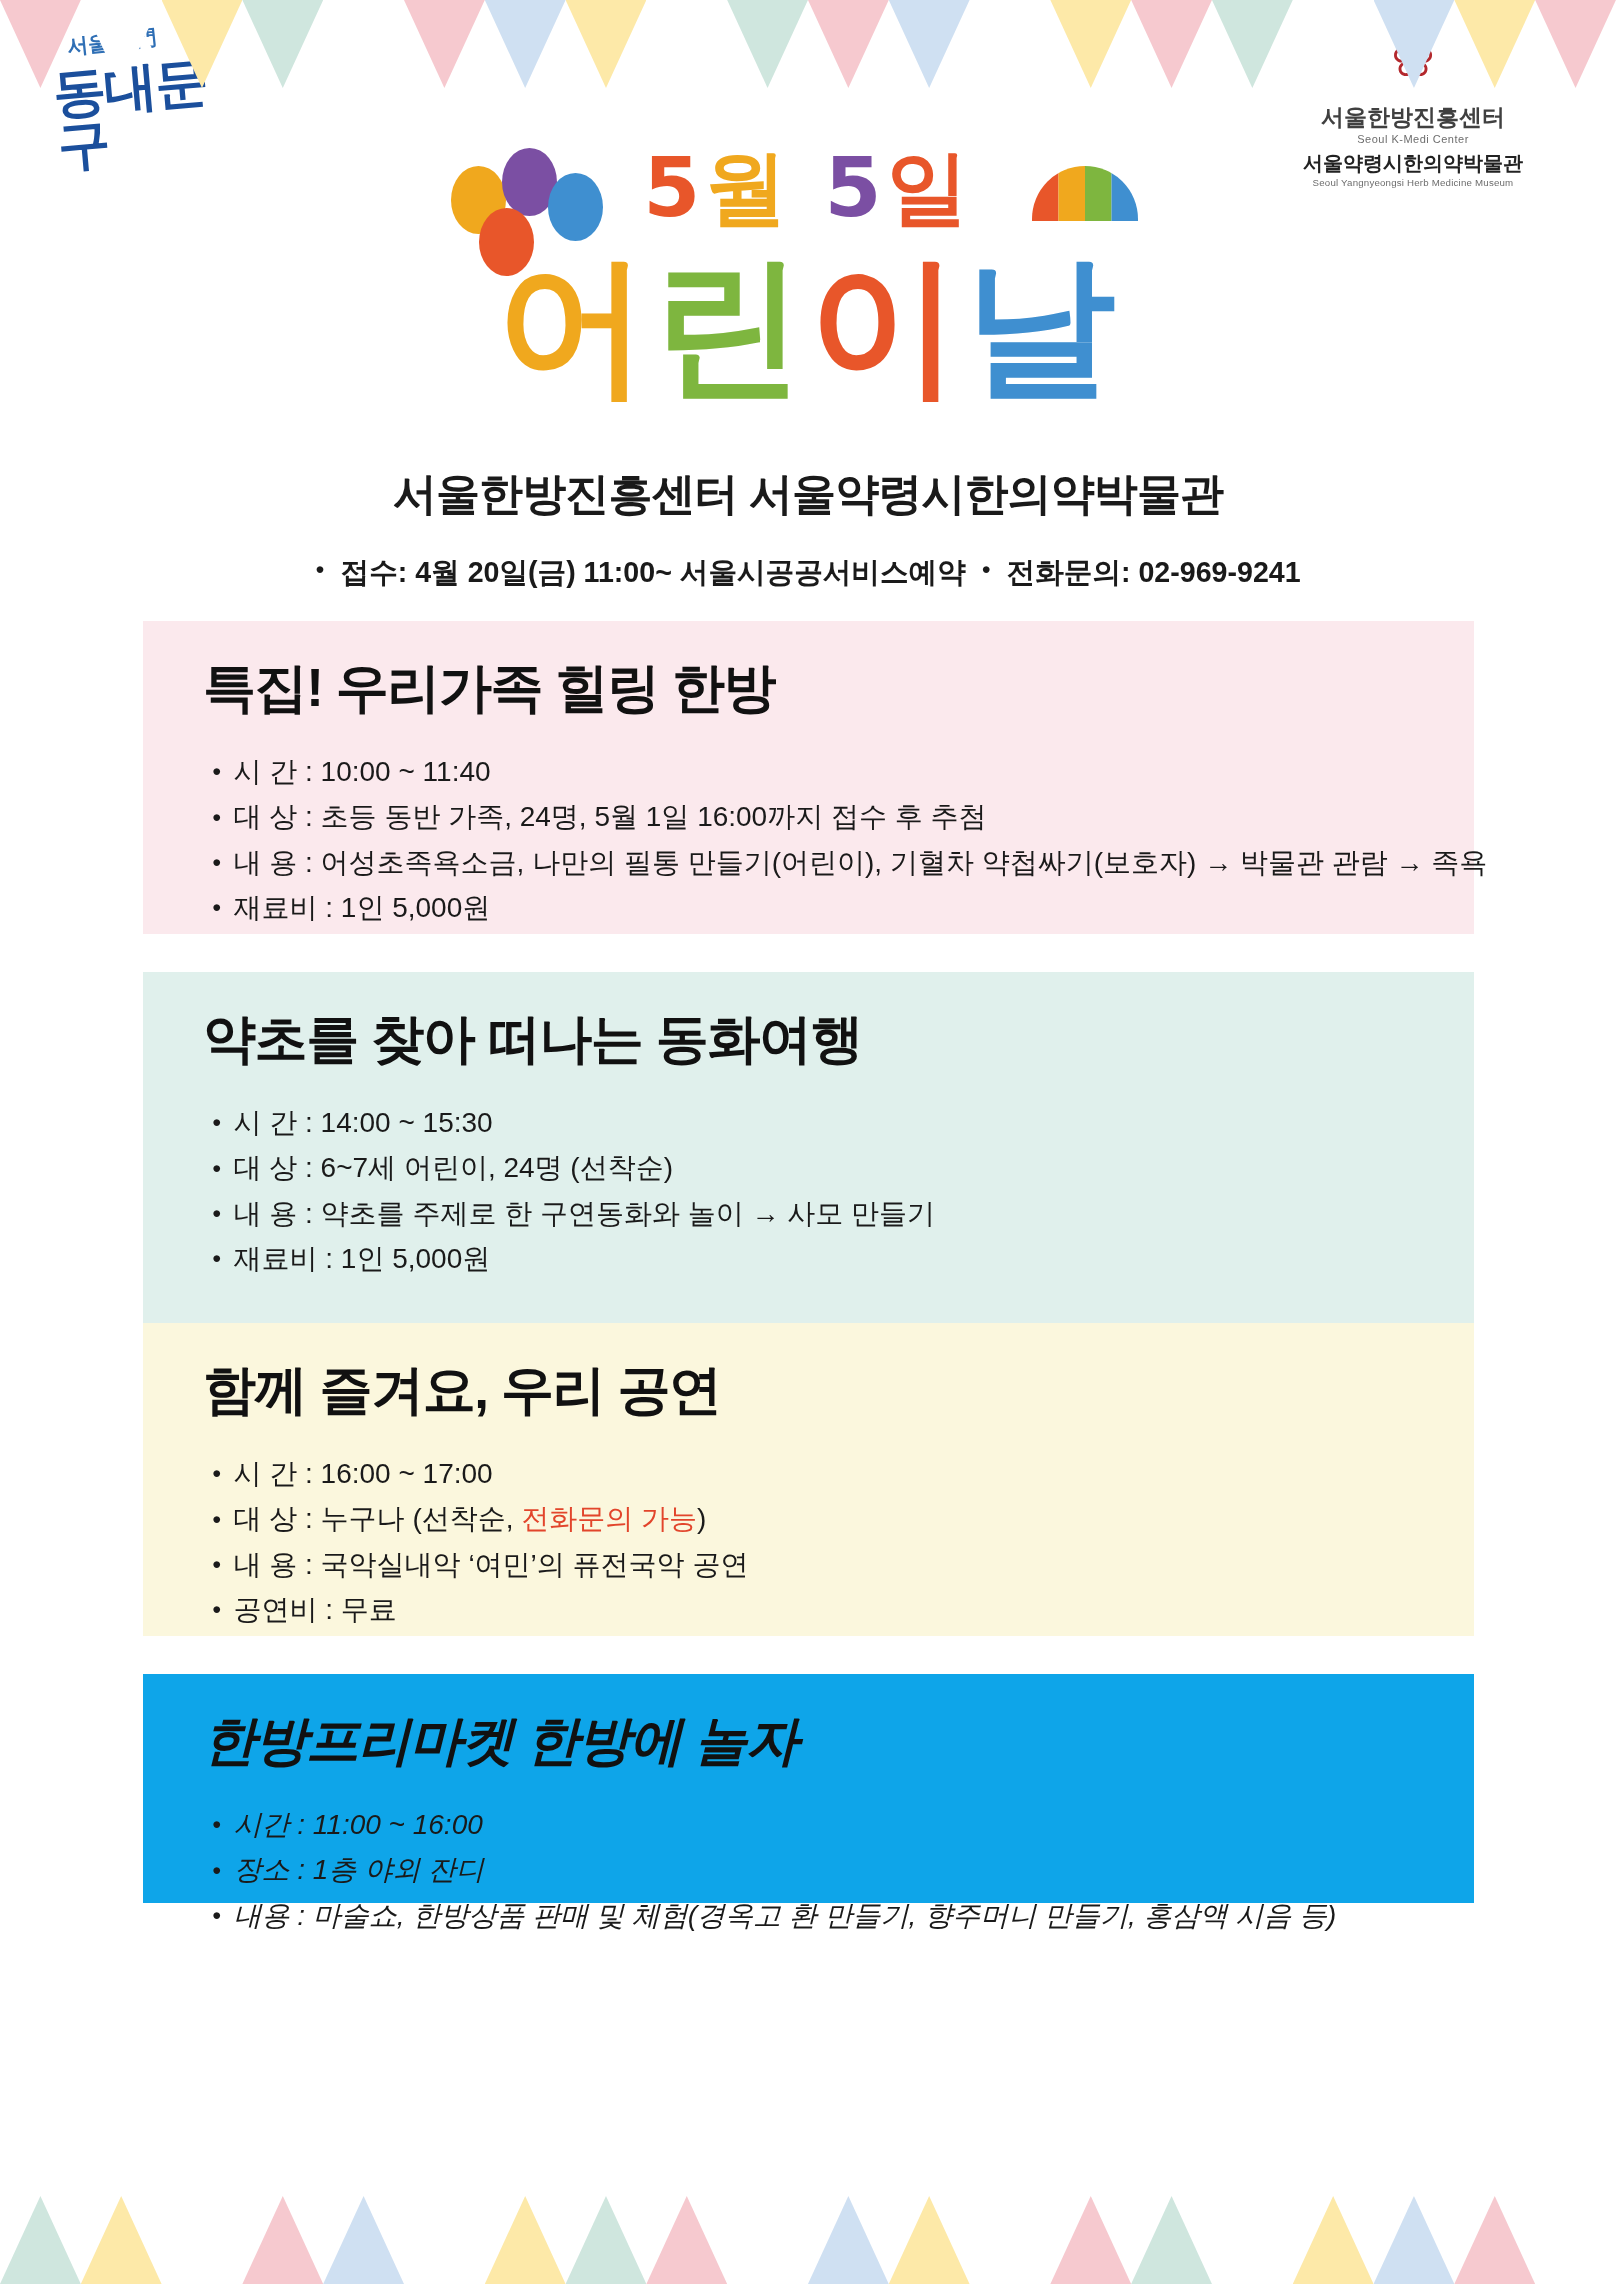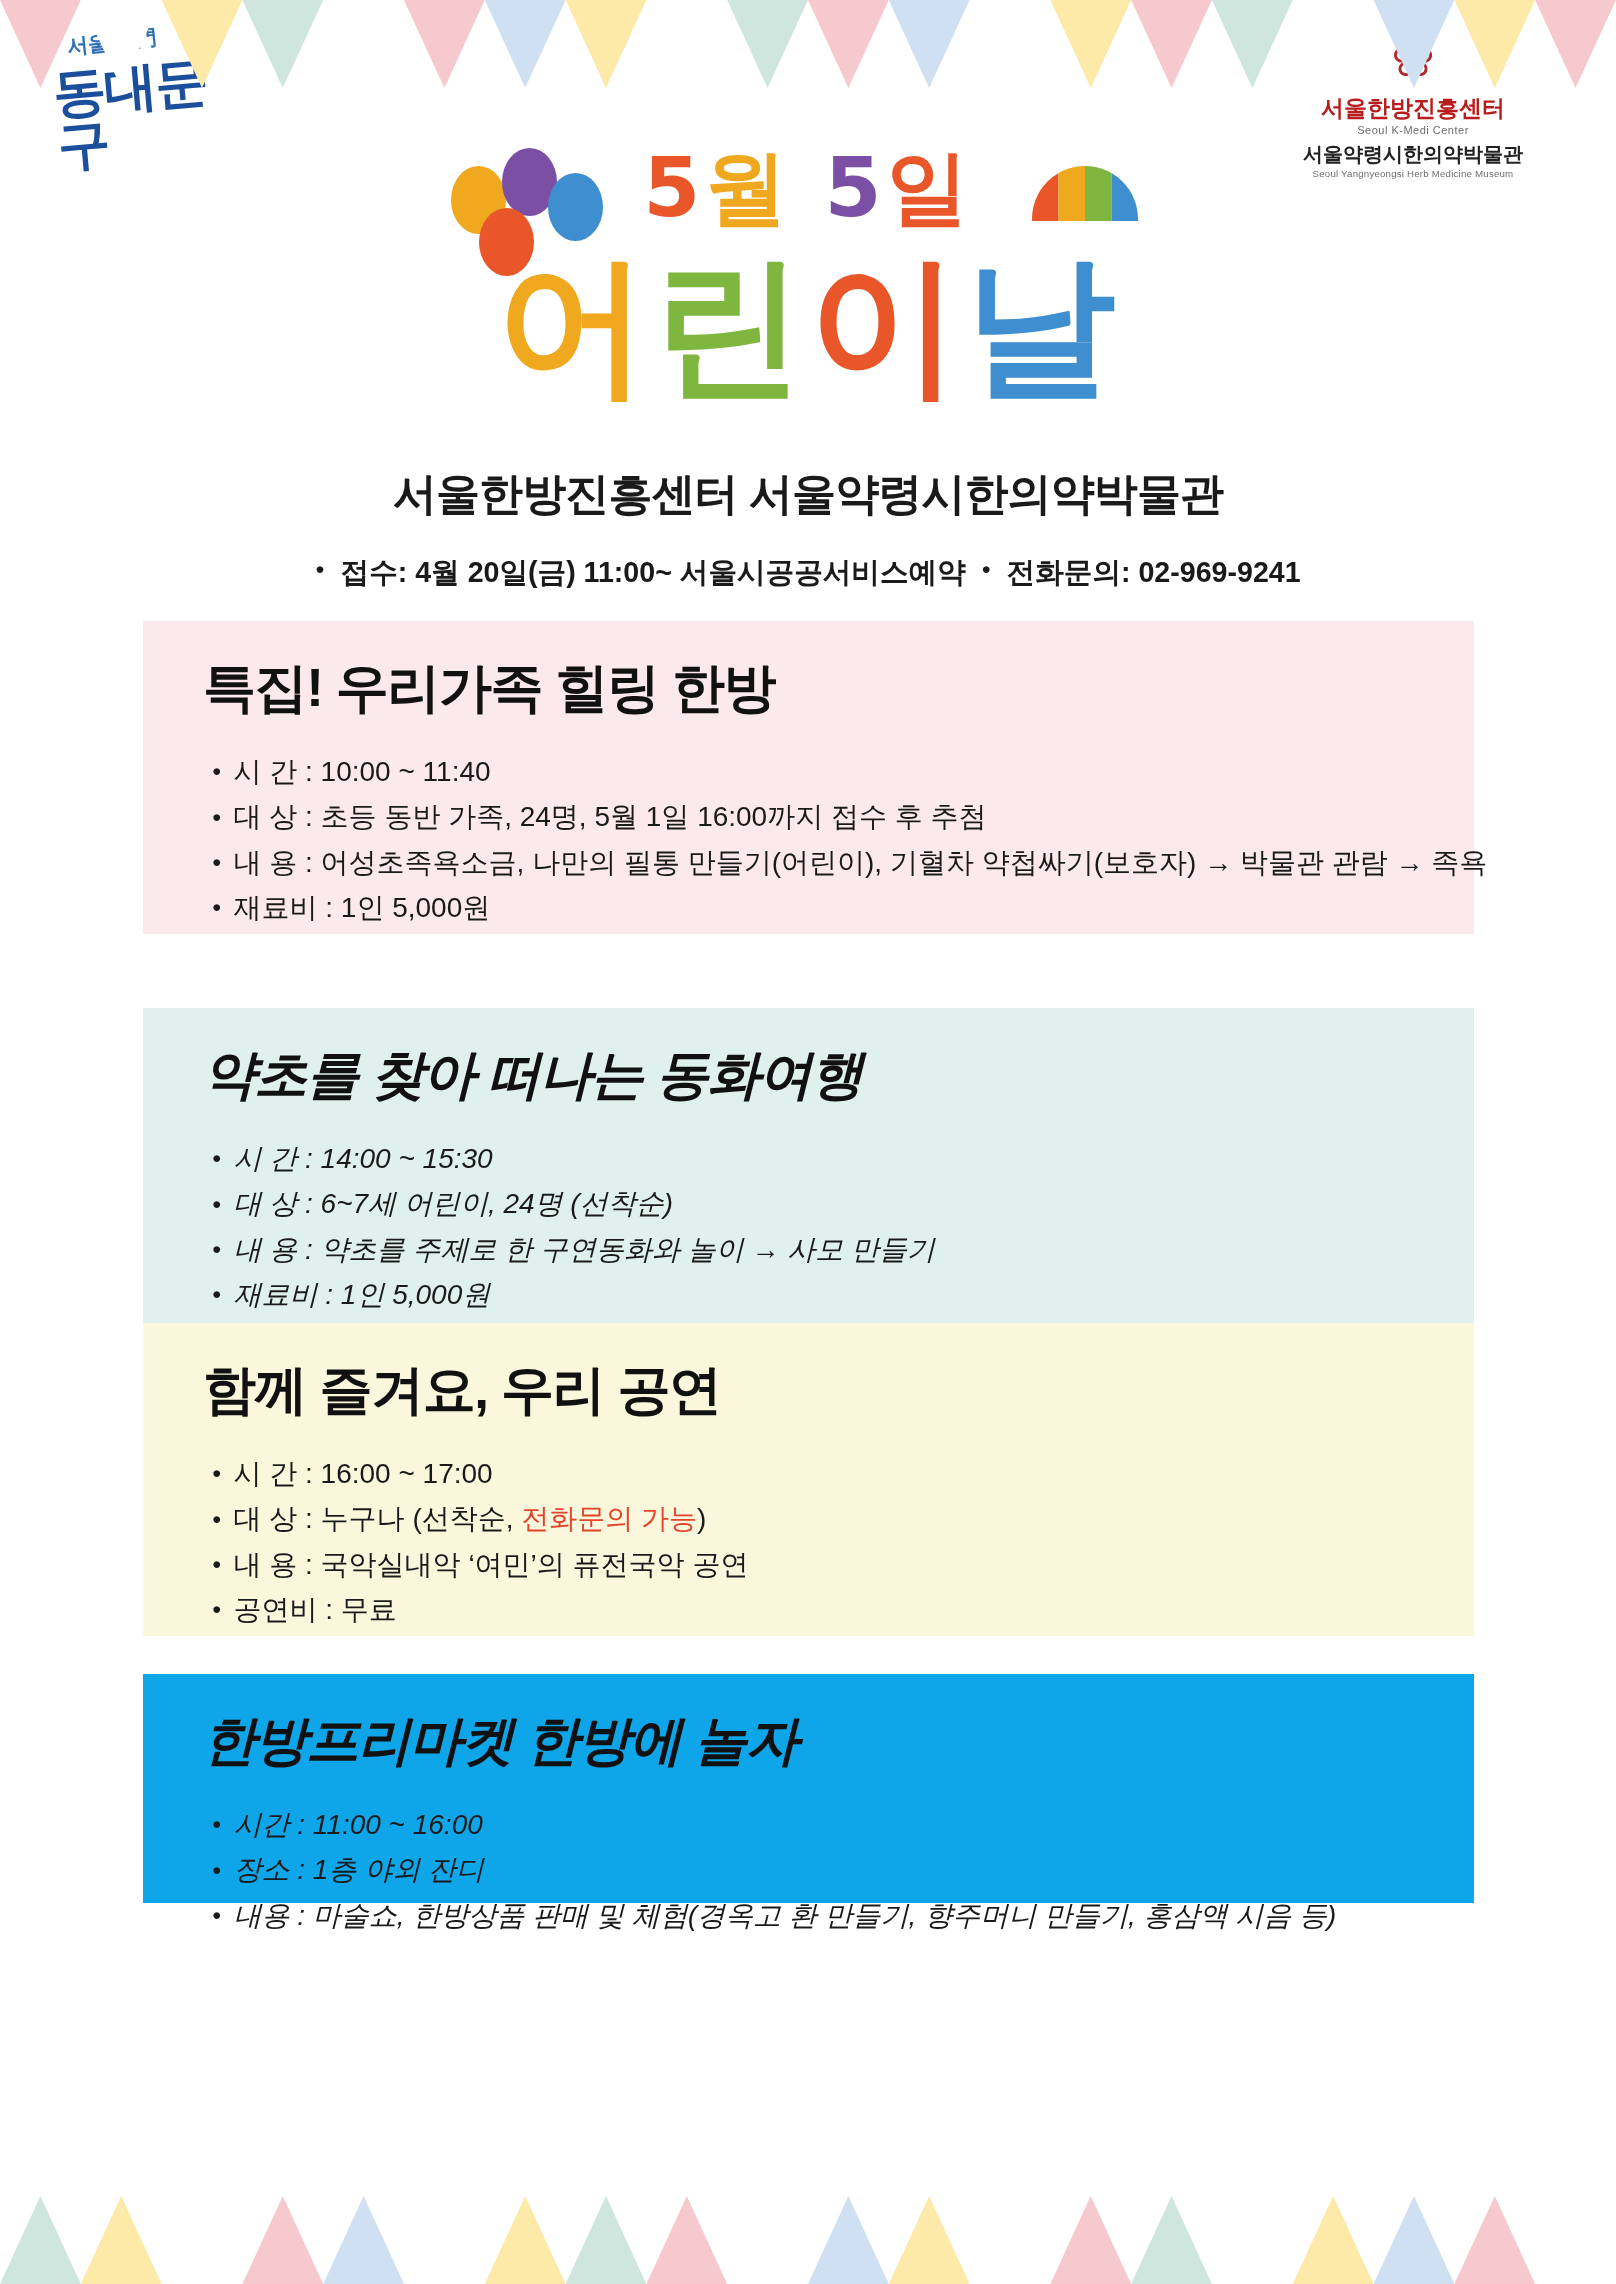--- a/index.html
+++ b/index.html
@@ -44,21 +44,21 @@
     font-size: 53px; font-weight: 800; color: #1b4f9c; line-height: 1.0;
     letter-spacing: -1.8px; transform: rotate(-5deg);
     display:inline-block; margin-top: 2.8px;
   }
 
   .center-logo {
     position: absolute; right: 51px; top: 32px; width: 304px;
     text-align: center;
   }
   .center-logo .mark { font-size: 52px; line-height: 1; color: #b3282d; }
-  .center-logo .l1 { font-size: 23px; font-weight: 700; color: #b91c1c; margin-top: 9px; }
+  .center-logo .l1 { font-size: 23px; font-weight: 700; color: #404040; margin-top: 18px; }
   .center-logo .l2 { font-size: 11px; color: #6d6d6d; letter-spacing: 0.5px; }
   .center-logo .l3 { font-size: 20px; font-weight: 700; color: #222; margin-top: 4.6px; }
   .center-logo .l4 { font-size: 9.7px; color: #6d6d6d; letter-spacing: 0.2px; text-align: center; }
 
   
   .title-art {
     position: absolute; top: 134px; left: 0; width: 1616px; text-align: center;
   }
   .date-line {
     font-size: 82px; font-weight: 800; letter-spacing: 4.6px;
@@ -112,21 +112,21 @@
   .bullets { margin: 0 0 0 69px; }
   .bullet {
     display: flex; align-items: baseline; gap: 12px;
     font-size: 28px; line-height: 1.62; color:#1a1a1a; font-weight: 500;
   }
   .bullet .bdot { font-size: 15.7px; position: relative; top: -4.6px; }
   .bullet .btxt { white-space: nowrap; }
   .hl { color:#e2452b; }
 
   #box0 { top: 621px; height: 313px; background:#fbe9ed; }
-  #box1 { top: 1008px; height: 355px; background:#e0f0ec;font-style:italic; }
+  #box1 { top: 972px; height: 355px; background:#e0f0ec; }
   #box2 { top: 1323px; height: 313px; background:#fbf7dd; }
   #box3 { top: 1674px; height: 229px; background:#0ea5e9;font-style:italic; }
 </style>
 </head>
 <body>
 
 <div class="page">
 
   <div class="bunting top" id="bunting-top">
       <div class="pennant" style="background: rgb(246, 201, 207);"></div>

